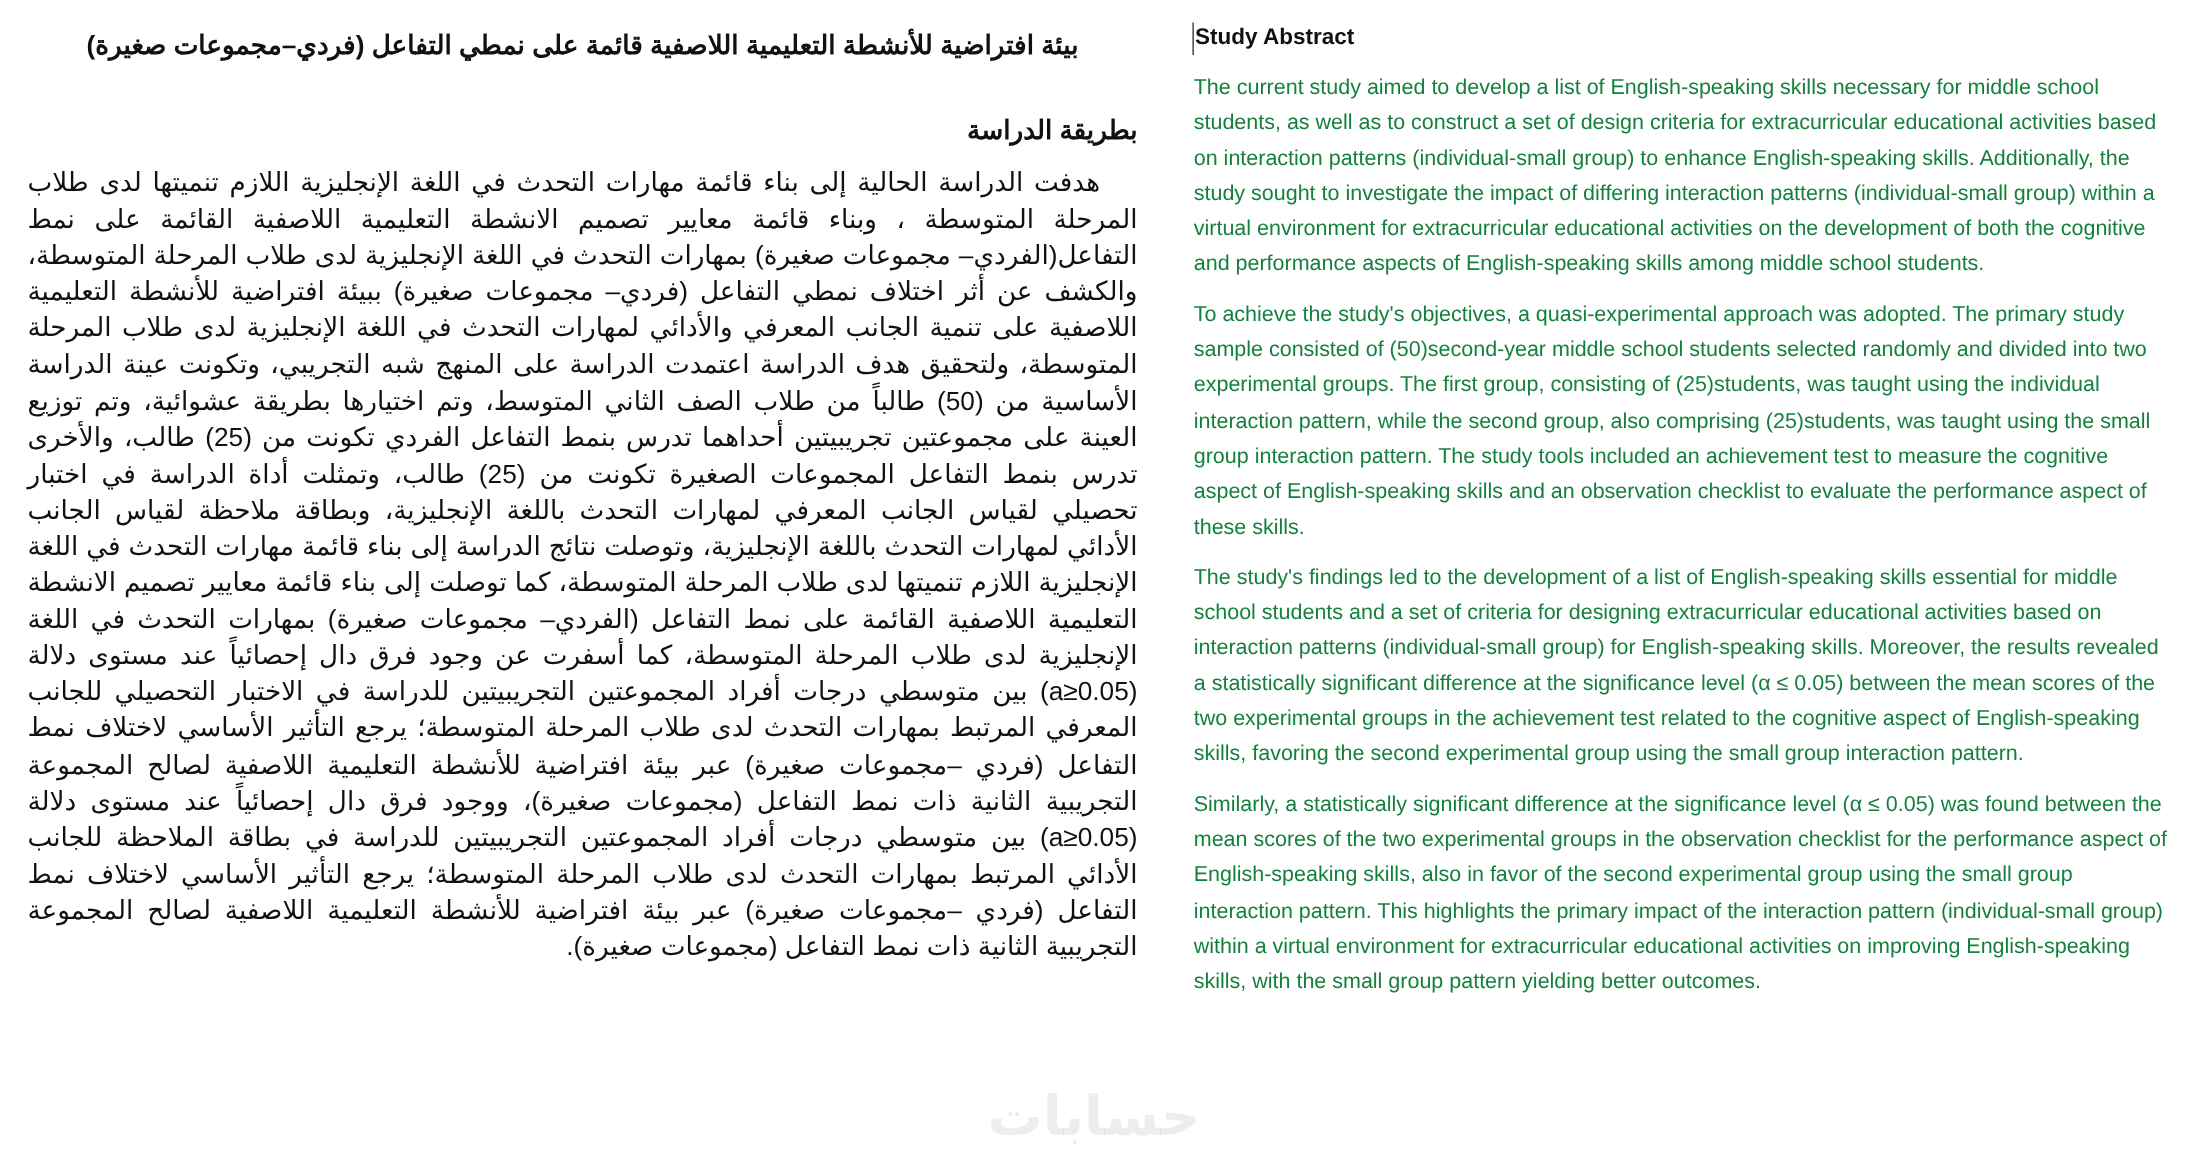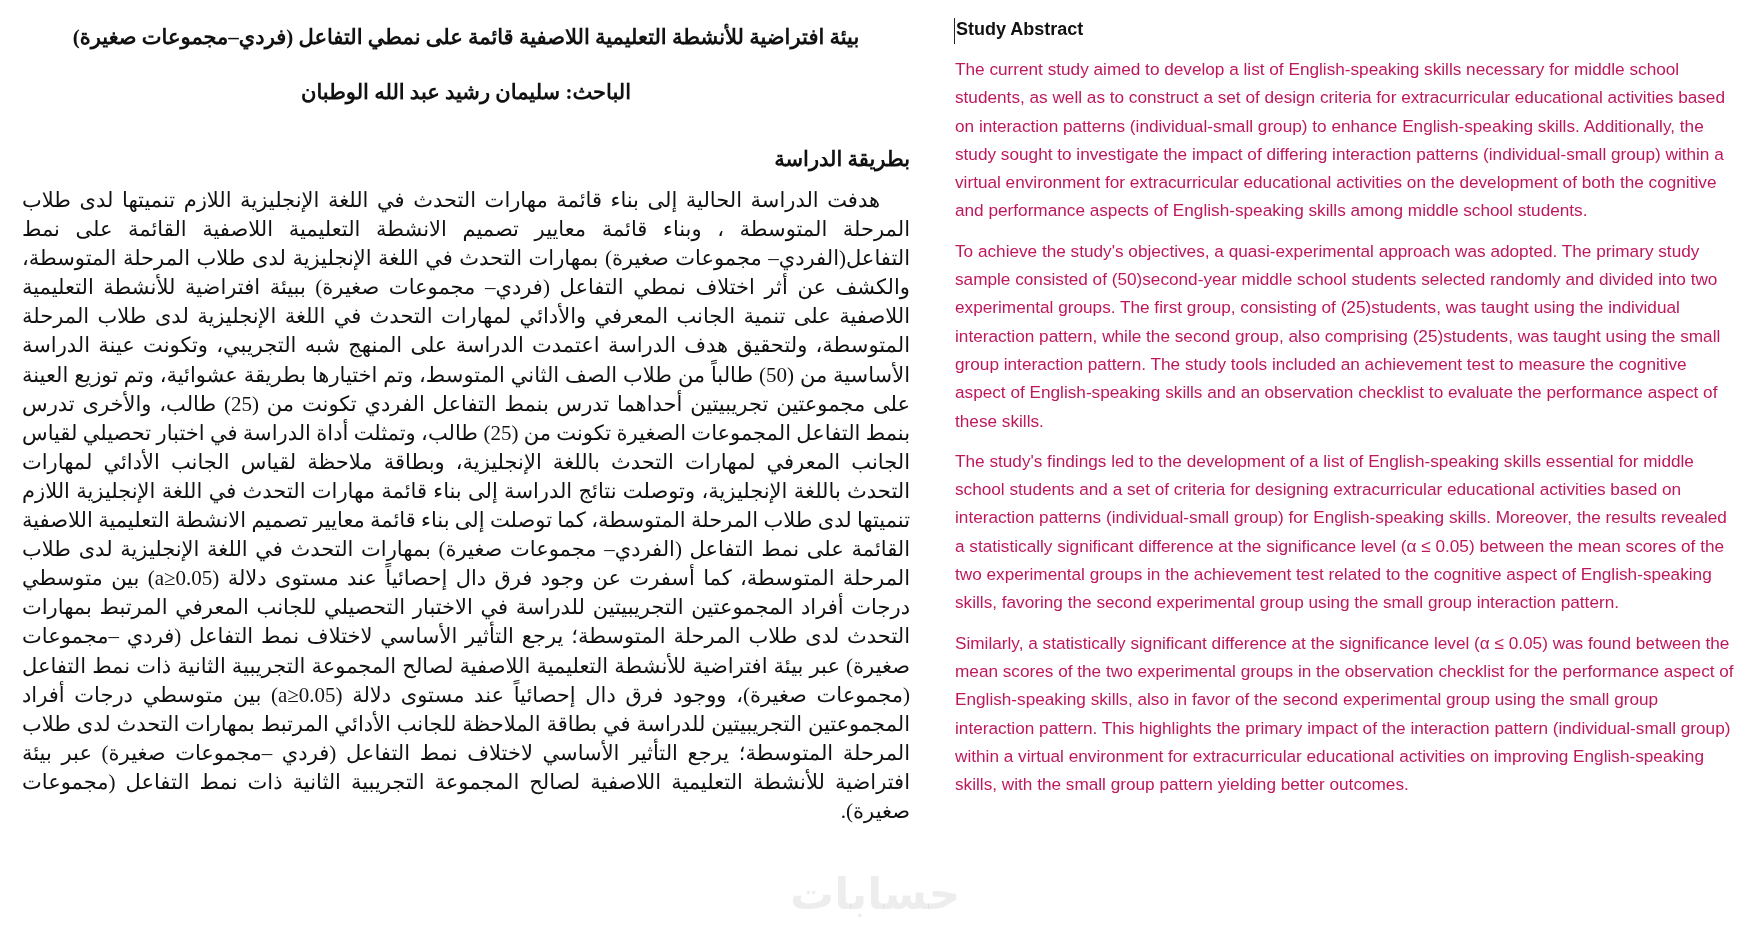--- a/index.html
+++ b/index.html
@@ -13,21 +13,21 @@
       position: relative;
       overflow: hidden;
       color: #111111;
     }
     .ar-col {
       position: absolute;
       left: 22px;
       top: 0;
       width: 888px;
       direction: rtl;
-      font-family: Liberation Serif, serif;
+      font-family: Liberation Sans, sans-serif;
     }
     .ar-title {
       text-align: center;
       font-weight: bold;
       font-size: 21px;
       line-height: 42px;
       margin: 0;
       padding-top: 16px;
     }
     .ar-author {
@@ -72,42 +72,41 @@
       font-size: 18px;
       line-height: 30px;
       margin: 0 0 11px 0;
       position: relative;
       padding-left: 1px;
     }
     .en-para {
       font-size: 17.2px;
       line-height: 28.3px;
       margin: 0 0 12px 0;
-      color: #be185d;
+      color: #15803d;
     }
     .watermark {
       position: absolute;
       left: 790px;
       top: 868px;
       font-family: "DejaVu Sans", sans-serif;
       font-size: 44px;
       font-weight: bold;
       color: rgba(0,0,0,0.07);
       direction: rtl;
       pointer-events: none;
     }
   </style>
 </head>
 <body>
 
 <div class="ar-col">
   <p class="ar-title">
     <span>بيئة افتراضية للأنشطة التعليمية اللاصفية قائمة على نمطي التفاعل (فردي–مجموعات صغيرة)</span><br>
   </p>
-  <p class="ar-author">الباحث: سليمان رشيد عبد الله الوطبان</p>
   <h2 class="ar-heading">بطريقة الدراسة</h2>
   <p class="ar-body">هدفت الدراسة الحالية إلى بناء قائمة مهارات التحدث في اللغة الإنجليزية اللازم تنميتها لدى طلاب المرحلة المتوسطة ، وبناء قائمة معايير تصميم الانشطة التعليمية اللاصفية القائمة على نمط التفاعل(الفردي– مجموعات صغيرة) بمهارات التحدث في اللغة الإنجليزية لدى طلاب المرحلة المتوسطة، والكشف عن أثر اختلاف نمطي التفاعل (فردي– مجموعات صغيرة) ببيئة افتراضية للأنشطة التعليمية اللاصفية على تنمية الجانب المعرفي والأدائي لمهارات التحدث في اللغة الإنجليزية لدى طلاب المرحلة المتوسطة، ولتحقيق هدف الدراسة اعتمدت الدراسة على المنهج شبه التجريبي، وتكونت عينة الدراسة الأساسية من (50) طالباً من طلاب الصف الثاني المتوسط، وتم اختيارها بطريقة عشوائية، وتم توزيع العينة على مجموعتين تجريبيتين أحداهما تدرس بنمط التفاعل الفردي تكونت من (25) طالب، والأخرى تدرس بنمط التفاعل المجموعات الصغيرة تكونت من (25) طالب، وتمثلت أداة الدراسة في اختبار تحصيلي لقياس الجانب المعرفي لمهارات التحدث باللغة الإنجليزية، وبطاقة ملاحظة لقياس الجانب الأدائي لمهارات التحدث باللغة الإنجليزية، وتوصلت نتائج الدراسة إلى بناء قائمة مهارات التحدث في اللغة الإنجليزية اللازم تنميتها لدى طلاب المرحلة المتوسطة، كما توصلت إلى بناء قائمة معايير تصميم الانشطة التعليمية اللاصفية القائمة على نمط التفاعل (الفردي– مجموعات صغيرة) بمهارات التحدث في اللغة الإنجليزية لدى طلاب المرحلة المتوسطة، كما أسفرت عن وجود فرق دال إحصائياً عند مستوى دلالة (a≥0.05) بين متوسطي درجات أفراد المجموعتين التجريبيتين للدراسة في الاختبار التحصيلي للجانب المعرفي المرتبط بمهارات التحدث لدى طلاب المرحلة المتوسطة؛ يرجع التأثير الأساسي لاختلاف نمط التفاعل (فردي –مجموعات صغيرة) عبر بيئة افتراضية للأنشطة التعليمية اللاصفية لصالح المجموعة التجريبية الثانية ذات نمط التفاعل (مجموعات صغيرة)، ووجود فرق دال إحصائياً عند مستوى دلالة (a≥0.05) بين متوسطي درجات أفراد المجموعتين التجريبيتين للدراسة في بطاقة الملاحظة للجانب الأدائي المرتبط بمهارات التحدث لدى طلاب المرحلة المتوسطة؛ يرجع التأثير الأساسي لاختلاف نمط التفاعل (فردي –مجموعات صغيرة) عبر بيئة افتراضية للأنشطة التعليمية اللاصفية لصالح المجموعة التجريبية الثانية ذات نمط التفاعل (مجموعات صغيرة).</p>
 </div>
 
 <div class="en-col">
   <h2 class="en-heading">
     <span class="caret"></span>
     <span>Study Abstract</span>
   </h2>
   <p class="en-para">The current study aimed to develop a list of English-speaking skills necessary for middle school students, as well as to construct a set of design criteria for extracurricular educational activities based on interaction patterns (individual-small group) to enhance English-speaking skills. Additionally, the study sought to investigate the impact of differing interaction patterns (individual-small group) within a virtual environment for extracurricular educational activities on the development of both the cognitive and performance aspects of English-speaking skills among middle school students.</p>

